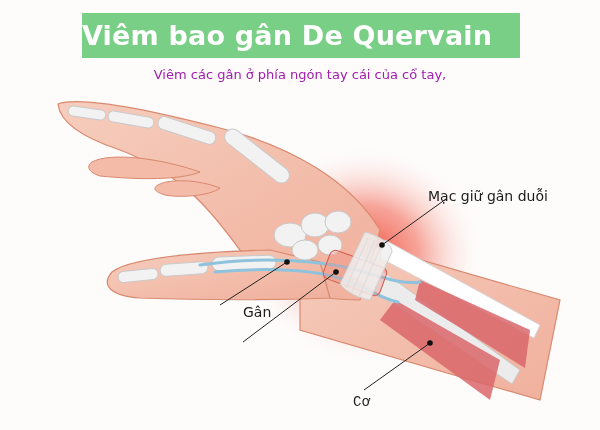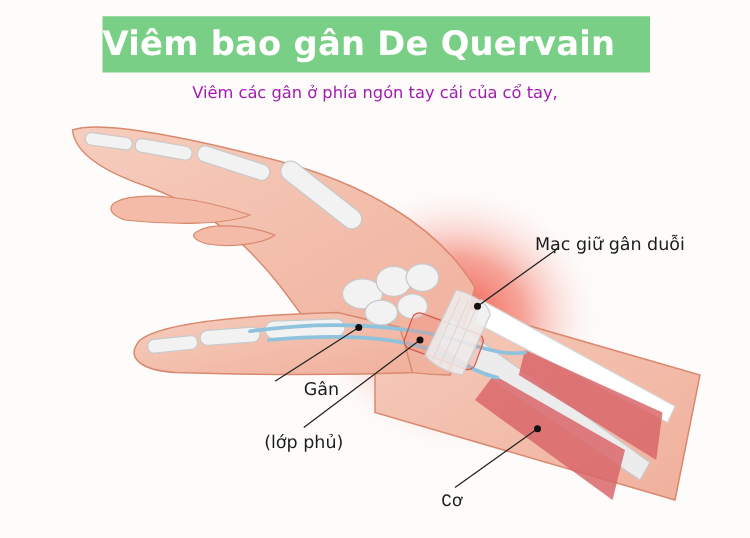--- a/index.html
+++ b/index.html
@@ -114,15 +114,14 @@
     <circle cx="382" cy="245" r="2.8"></circle>
     <circle cx="287" cy="262" r="2.8"></circle>
     <circle cx="336" cy="272" r="2.8"></circle>
     <circle cx="430" cy="343" r="2.8"></circle>
   </g>
 </svg>
 
 <div class="label" style="left:428px; top:188px;">Mạc giữ gân duỗi</div>
 <div class="label" style="left:200px; top:304px;margin-left:43px;">Gân</div>
 <div class="label center" style="left:178px; top:346px; width:130px;">
-  <div>(lớp phủ)</div>
 </div>
 <div class="label" style="left:353px; top:394px;font-family:Liberation Mono, monospace;">Cơ</div>
 
 </body></html>

